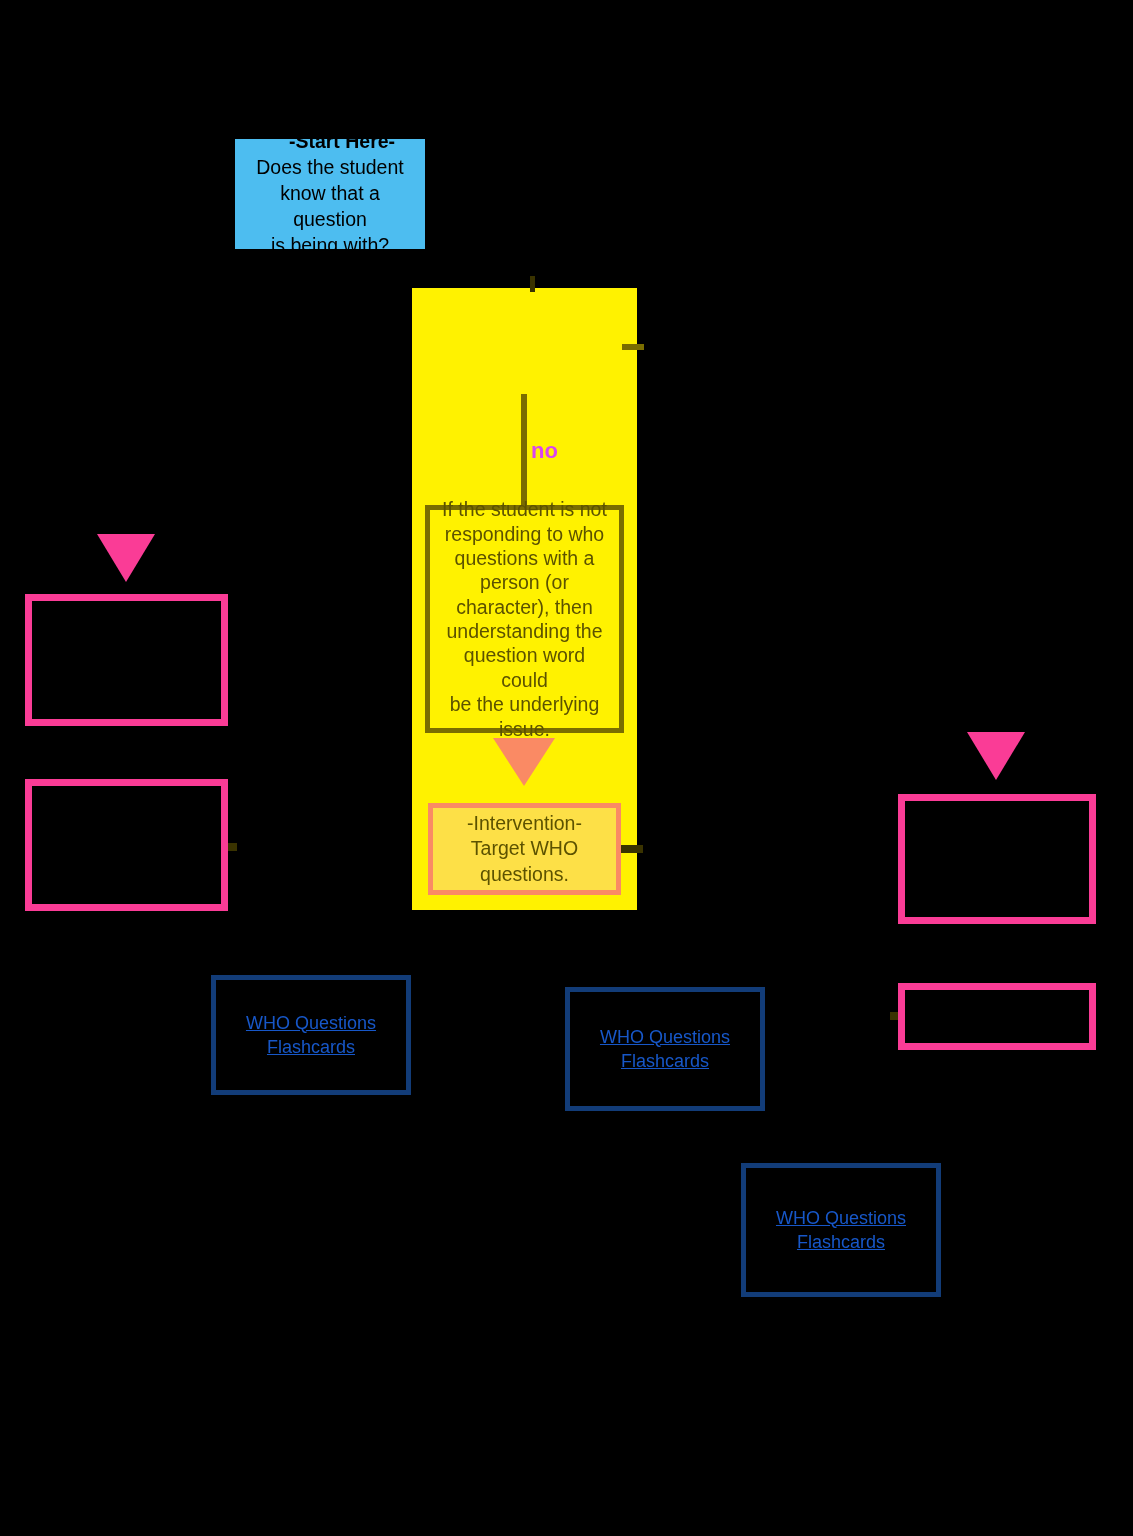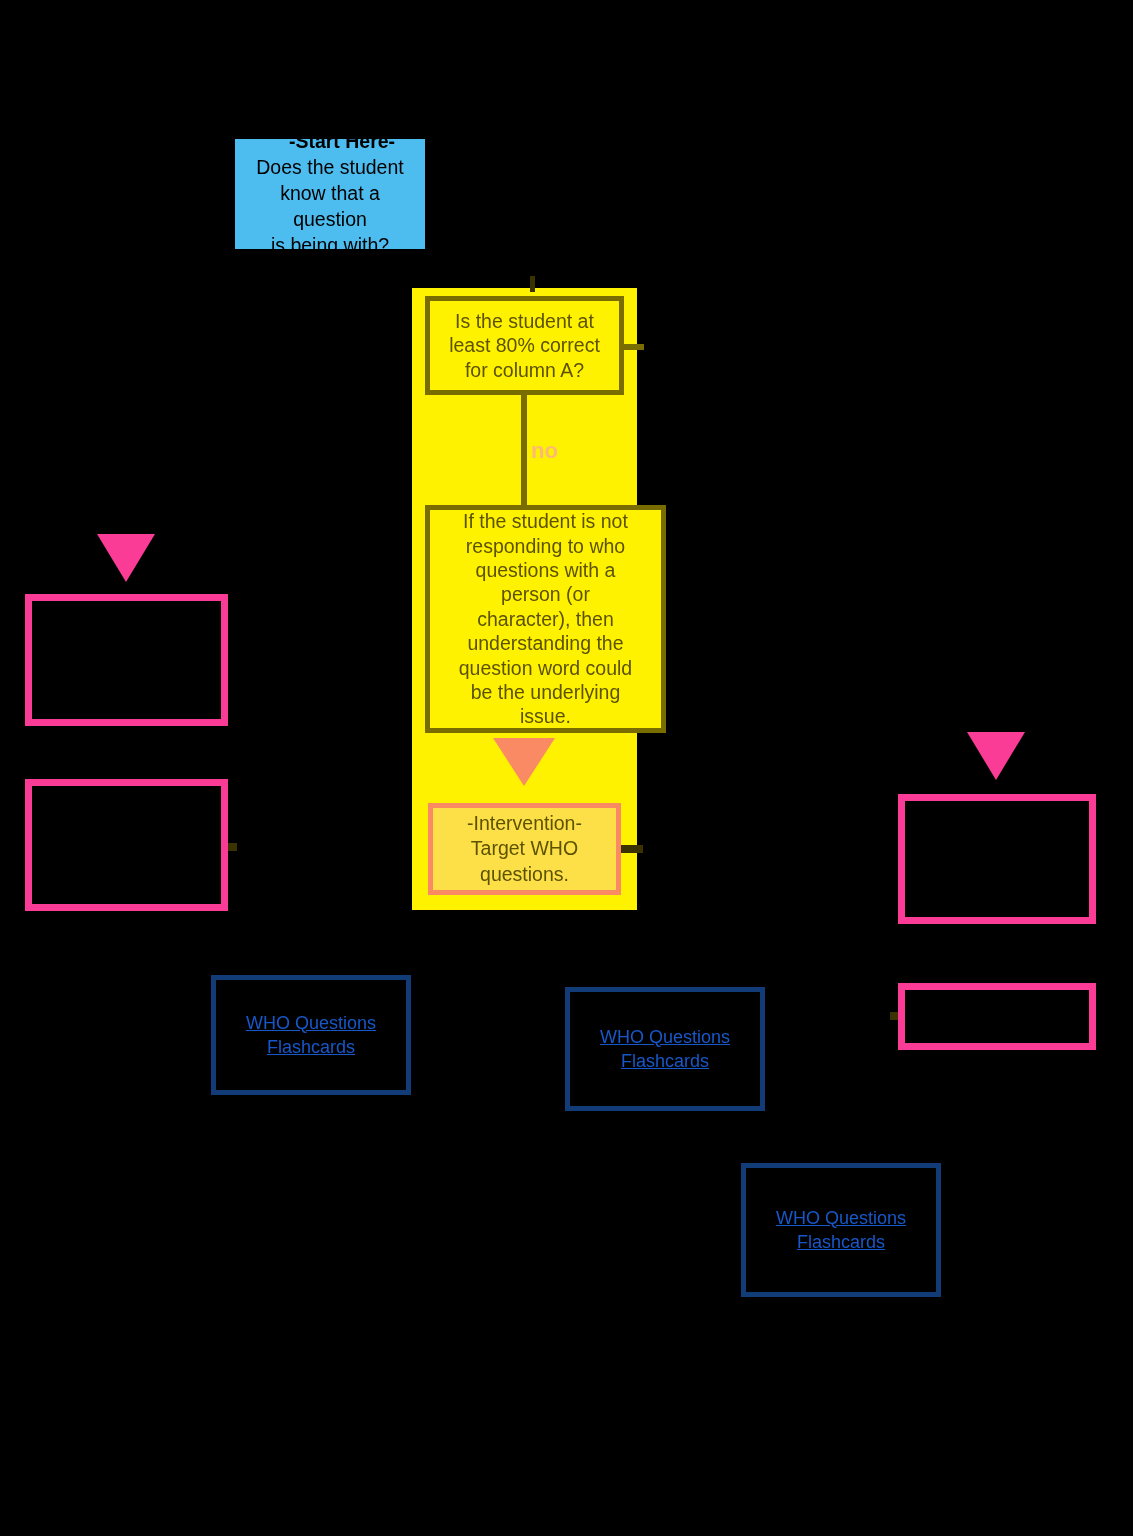--- a/index.html
+++ b/index.html
@@ -52,21 +52,21 @@
   .yellow-box {
     background: #FFF200;
     border: 5px solid #7A6D00;
     color: #5C5200;
     font-size: 19.5px;
     line-height: 1.25;
     padding: 6px 10px;
   }
   .yellow-label {
     position: absolute;
-    color: #fdba74;
+    color: #d946ef;
     font-size: 22px;
     font-weight: bold;
     display: flex;
     align-items: center;
     justify-content: center;
   }
   .intervention-box {
     background: #fde047;
     border: 5px solid #FA8A64;
     color: #5C5200;
@@ -122,32 +122,27 @@
     <span class="start-title">-Start Here-</span>
     <span class="node-text">Does the student
 know that a question
 is being with?</span>
   </div>
 
   <div class="yellow-band" style="left:412px; top:288px; width:225px; height:622px;"></div>
 
   <div class="line line-dark" style="left:530px; top:276px; width:5px; height:16px;"></div>
 
-  <div class="node yellow-box" style="left:425px; top:296px; width:199px; height:99px;">
-    <span class="node-text">Is the student at
-least 80% correct
-for column A?</span>
-  </div>
 
   <div class="line line-yellow" style="left:622px; top:344px; width:22px; height:6px;"></div>
 
   <div class="line line-yellow" style="left:521px; top:394px; width:6px; height:113px;"></div>
   <div class="yellow-label" style="left:531px; top:433px; width:60px; height:36px; justify-content:flex-start;">no</div>
 
-  <div class="node yellow-box" style="left:425px; top:505px; width:241px; height:228px;">
+  <div class="node yellow-box" style="left:425px; top:505px; width:199px; height:228px;">
     <span class="node-text">If the student is not
 responding to who
 questions with a
 person (or
 character), then
 understanding the
 question word could
 be the underlying
 issue.</span>
   </div>

